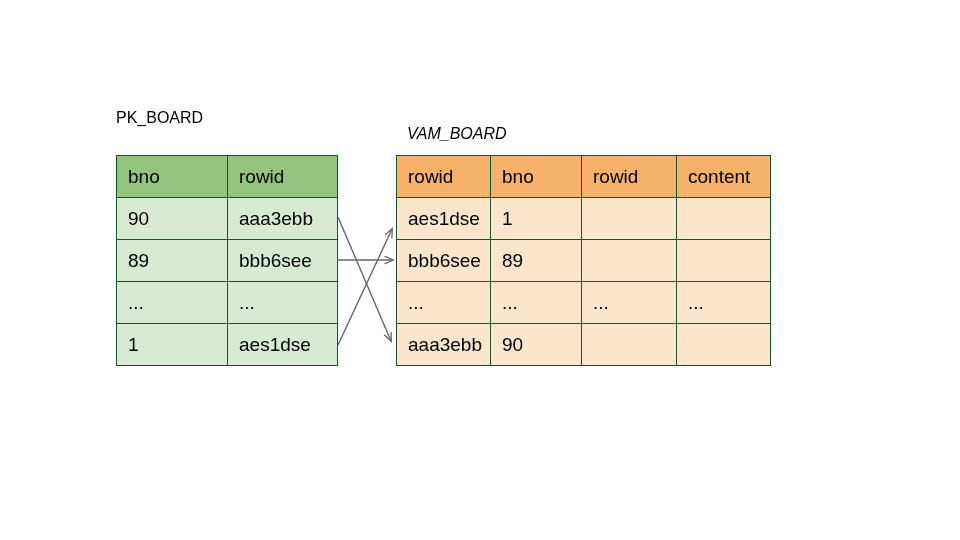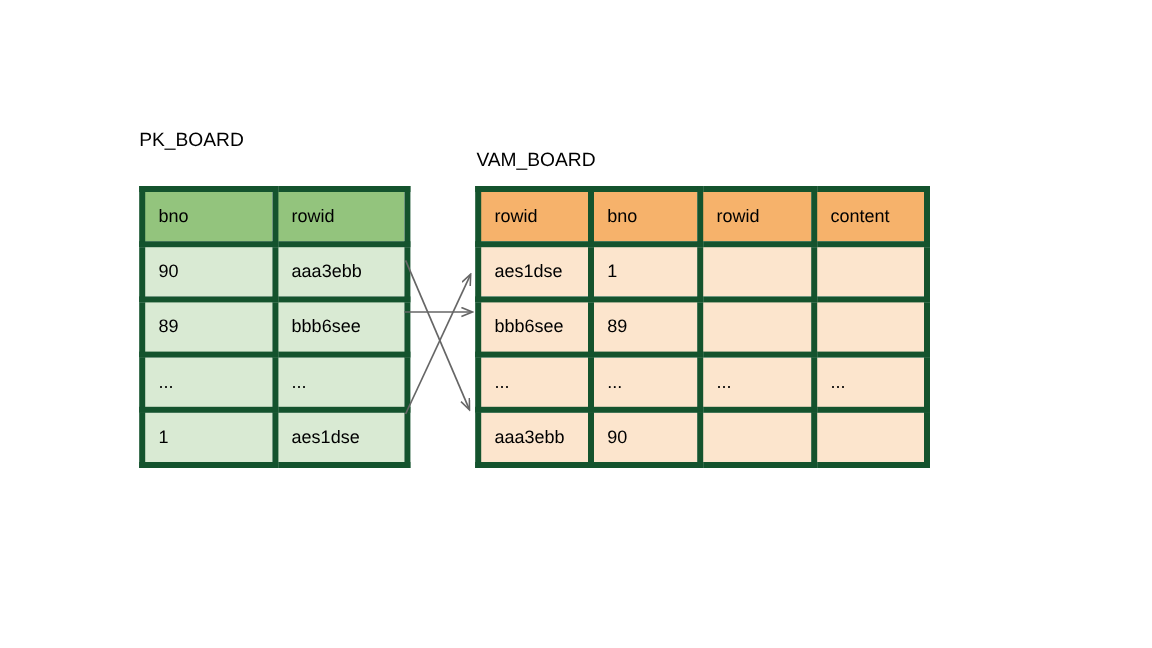--- a/index.html
+++ b/index.html
@@ -18,34 +18,34 @@
 
   
   .table-title {
     position: absolute;
     font-size: 16px;
     line-height: 19px;
     color: #000000;
     white-space: nowrap;
   }
   #pk-title  { left: 116px; top: 108px; }
-  #vam-title { left: 397px; top: 124px; }
+  #vam-title { left: 407px; top: 124px; font-style: italic; }
 
   
   .db-table {
     position: absolute;
     border-collapse: collapse;
     table-layout: fixed;
     border: 1px solid #b7b7b7;
   }
   .db-table td {
-    border: 5px solid #14532d;
+    border: 1px solid #14532d;
     height: 41px;
     padding: 0 0 0 11px;
-    font-size: 15px;
+    font-size: 19px;
     color: #000000;
     vertical-align: middle;
     overflow: hidden;
     white-space: nowrap;
     margin-left: 48px;
   }
 
   
   #pk-table { left: 116px; top: 155px; width: 221px; }
   #pk-table td { background: #d9ead3; }

